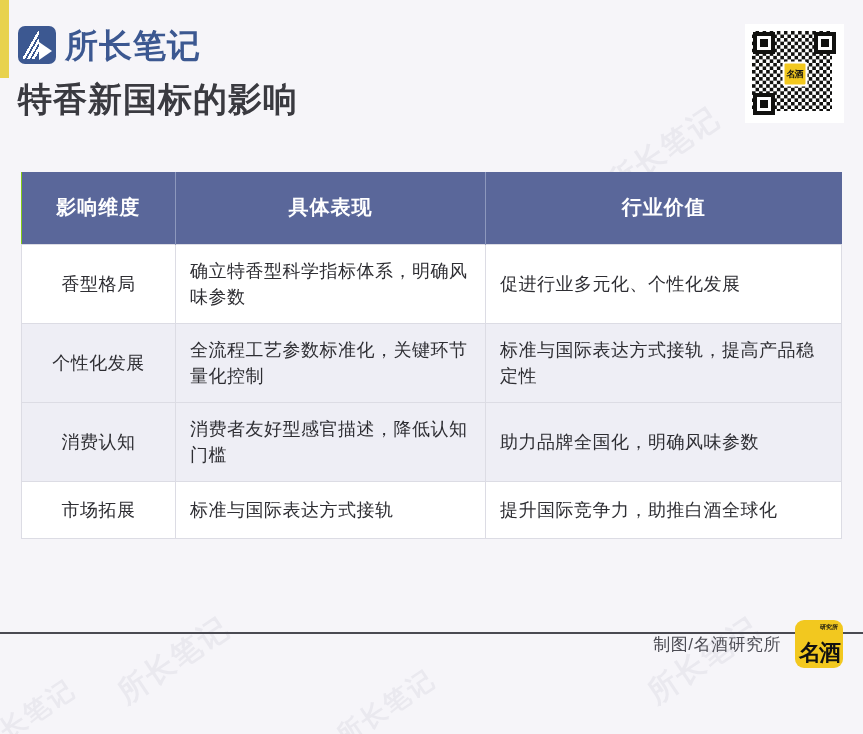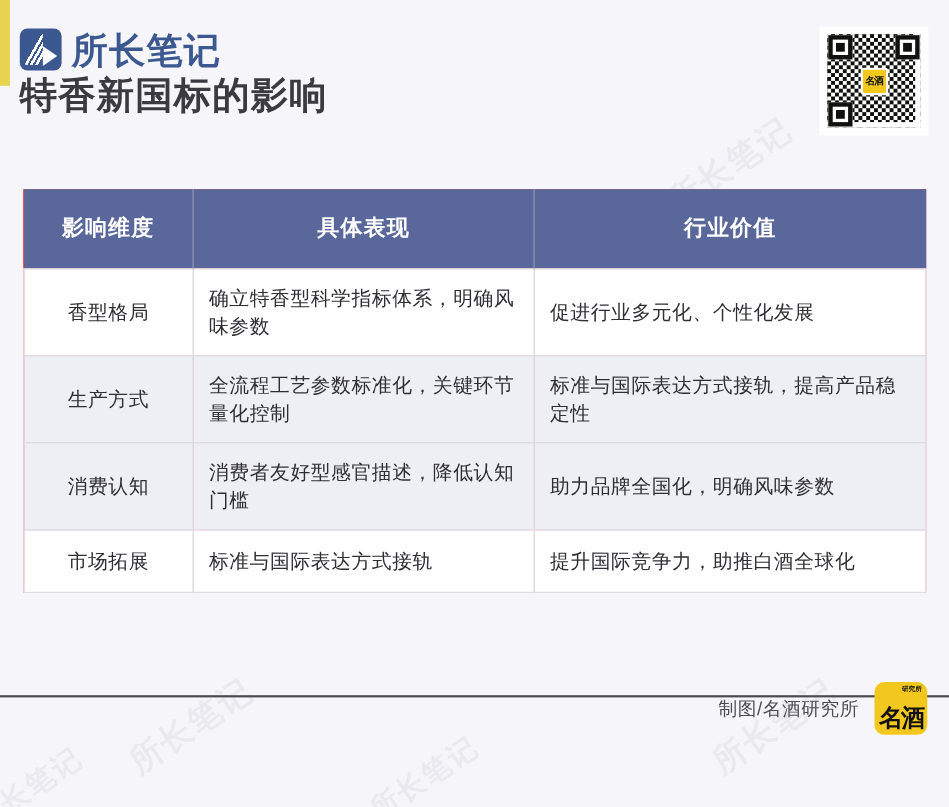--- a/index.html
+++ b/index.html
@@ -101,21 +101,21 @@
     font-size: 33px;
     font-weight: 700;
     color: #3c5891;
     letter-spacing: 1px;
     line-height: 1;
   }
 
   .page-title {
     position: absolute;
     left: 18px;
-    top: 68px;
+    top: 80px;
     font-size: 34px;
     font-weight: 700;
     color: #3a3a40;
     letter-spacing: 1px;
     line-height: 1.15;
   }
 
   
   .qr-wrap {
     position: absolute;
@@ -180,21 +180,21 @@
     left: 21px;
     top: 172px;
     width: 820px;
     z-index: 6;
   }
 
   table.impact-table {
     width: 100%;
     border-collapse: collapse;
     table-layout: fixed;
-    background: #ef4444;
+    background: #84cc16;
   }
 
   table.impact-table col.c1 { width: 154px; }
   table.impact-table col.c2 { width: 310px; }
   table.impact-table col.c3 { width: 356px; }
 
   table.impact-table thead th {
     background: #5a679a;
     color: #ffffff;
     font-size: 20px;
@@ -333,21 +333,21 @@
         <th>行业价值</th>
       </tr>
     </thead>
     <tbody>
       <tr class="odd tall">
         <td class="dim">香型格局</td>
         <td>确立特香型科学指标体系，明确风味参数</td>
         <td>促进行业多元化、个性化发展</td>
       </tr>
       <tr class="even tall">
-        <td class="dim">生产方式</td>
+        <td class="dim">个性化发展</td>
         <td>全流程工艺参数标准化，关键环节量化控制</td>
         <td>标准与国际表达方式接轨，提高产品稳定性</td>
       </tr>
       <tr class="even tall">
         <td class="dim">消费认知</td>
         <td>消费者友好型感官描述，降低认知门槛</td>
         <td>助力品牌全国化，明确风味参数</td>
       </tr>
       <tr class="odd short">
         <td class="dim">市场拓展</td>

